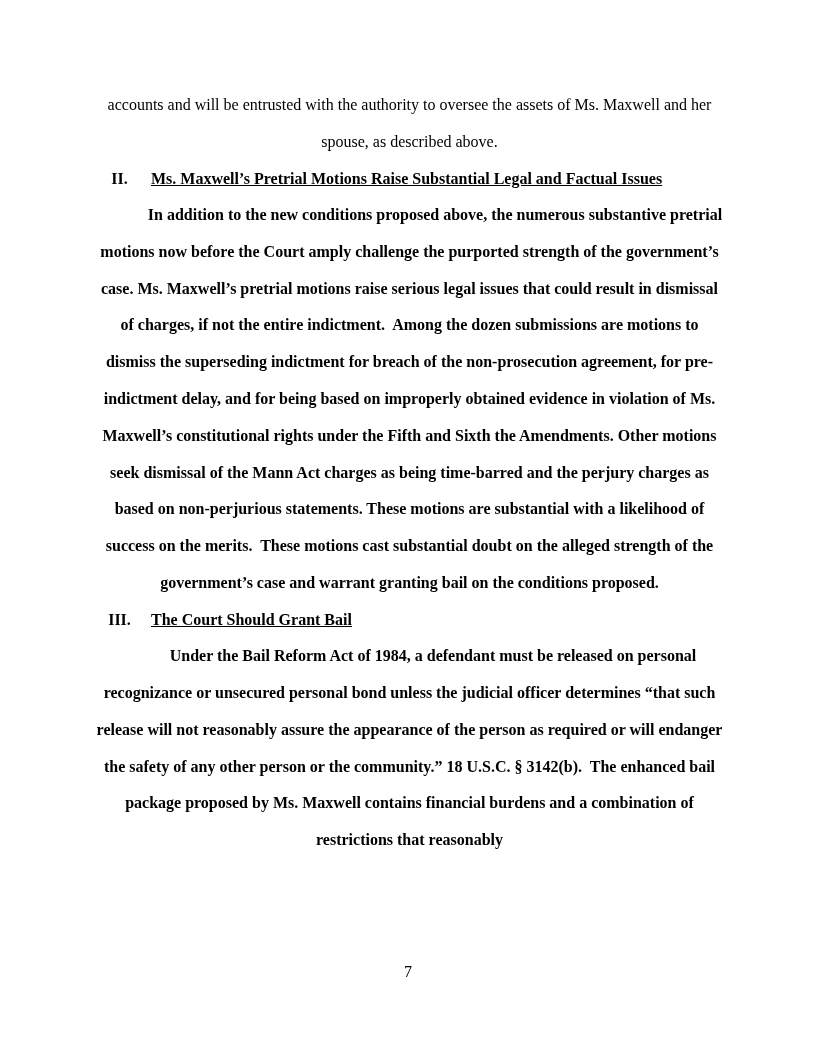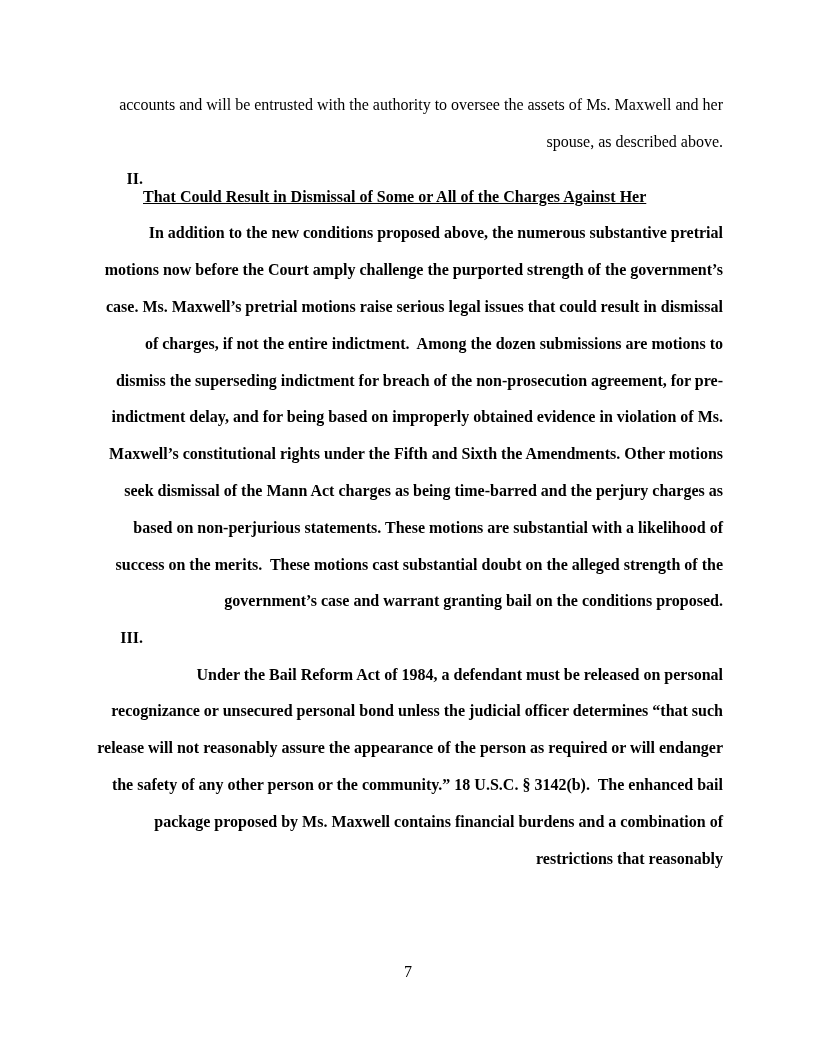--- a/index.html
+++ b/index.html
@@ -16,36 +16,37 @@
     overflow: hidden;
   }
 
   .body-text {
     position: absolute;
     left: 96px;
     top: 87px;
     width: 627px;
     font-size: 16px;
     line-height: 36.8px;
-    text-align: right;
+    text-align: center;
   }
 
   .para {
     white-space: pre-wrap;
   }
   .para.indent {
     text-indent: 47px;
     font-weight: bold;
   }
 
   .heading {
     display: flex;
     font-weight: bold;
     line-height: 18.4px;
     margin: 9px 0;
+    gap: 8px;
   }
   .heading .h-num {
     flex: 0 0 47px;
     width: 47px;
   }
   .heading .h-text .u {
     text-decoration: underline;
   }
 
   .page-number {
@@ -64,29 +65,31 @@
 <div class="page">
 
   <div class="body-text">
 
     <p class="para">accounts and will be entrusted with the authority to oversee the assets of Ms. Maxwell and her spouse, as described above.</p>
 
 
     <div class="heading">
       <span class="h-num">II.</span>
       <span class="h-text">
-        <br>
-        <span class="u">That Could Result in Dismissal of Some or All of the Charges Against Her</span>
+        <span class="u">Ms. Maxwell’s Pretrial Motions Raise Substantial Legal and Factual Issues</span><br>
       </span>
     </div>
 
     <p class="para indent"> In addition to the new conditions proposed above, the numerous substantive pretrial motions now before the Court amply challenge the purported strength of the government’s case. Ms. Maxwell’s pretrial motions raise serious legal issues that could result in dismissal of charges, if not the entire indictment.  Among the dozen submissions are motions to dismiss the superseding indictment for breach of the non-prosecution agreement, for pre-indictment delay, and for being based on improperly obtained evidence in violation of Ms. Maxwell’s constitutional rights under the Fifth and Sixth the Amendments. Other motions seek dismissal of the Mann Act charges as being time-barred and the perjury charges as based on non-perjurious statements. These motions are substantial with a likelihood of success on the merits.  These motions cast substantial doubt on the alleged strength of the government’s case and warrant granting bail on the conditions proposed.</p>
 
     <div class="heading">
       <span class="h-num">III.</span>
+      <span class="h-text">
+        <span class="u">The Court Should Grant Bail</span>
+      </span>
     </div>
 
     <p class="para indent">Under the Bail Reform Act of 1984, a defendant must be released on personal recognizance or unsecured personal bond unless the judicial officer determines “that such release will not reasonably assure the appearance of the person as required or will endanger the safety of any other person or the community.” 18 U.S.C. § 3142(b).  The enhanced bail package proposed by Ms. Maxwell contains financial burdens and a combination of restrictions that reasonably</p>
 
   </div>
 
   <div class="page-number">7</div>
 
 </div>
 

